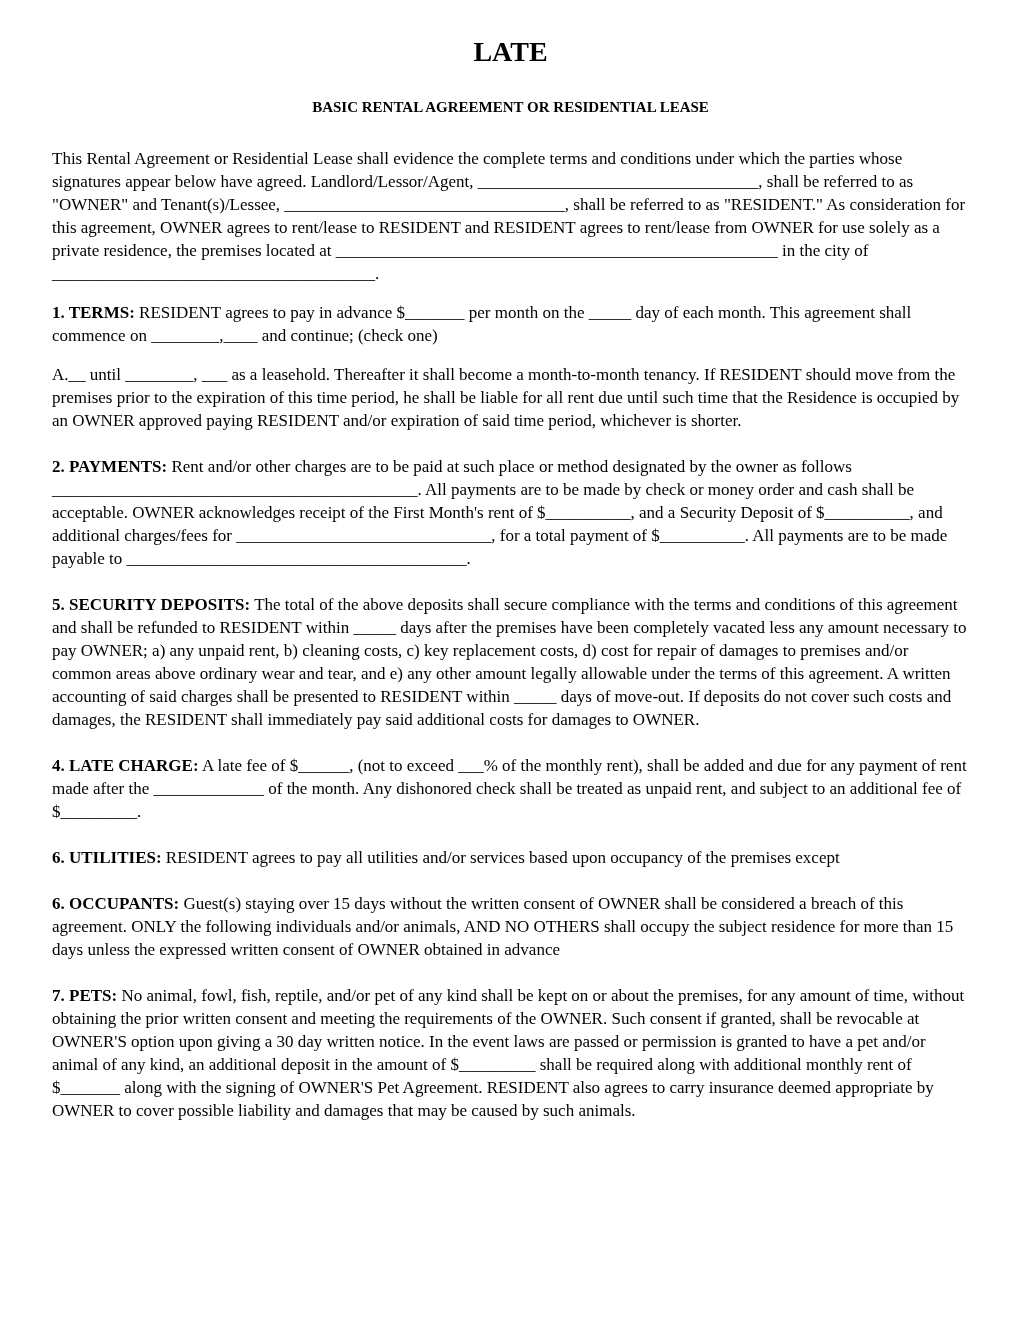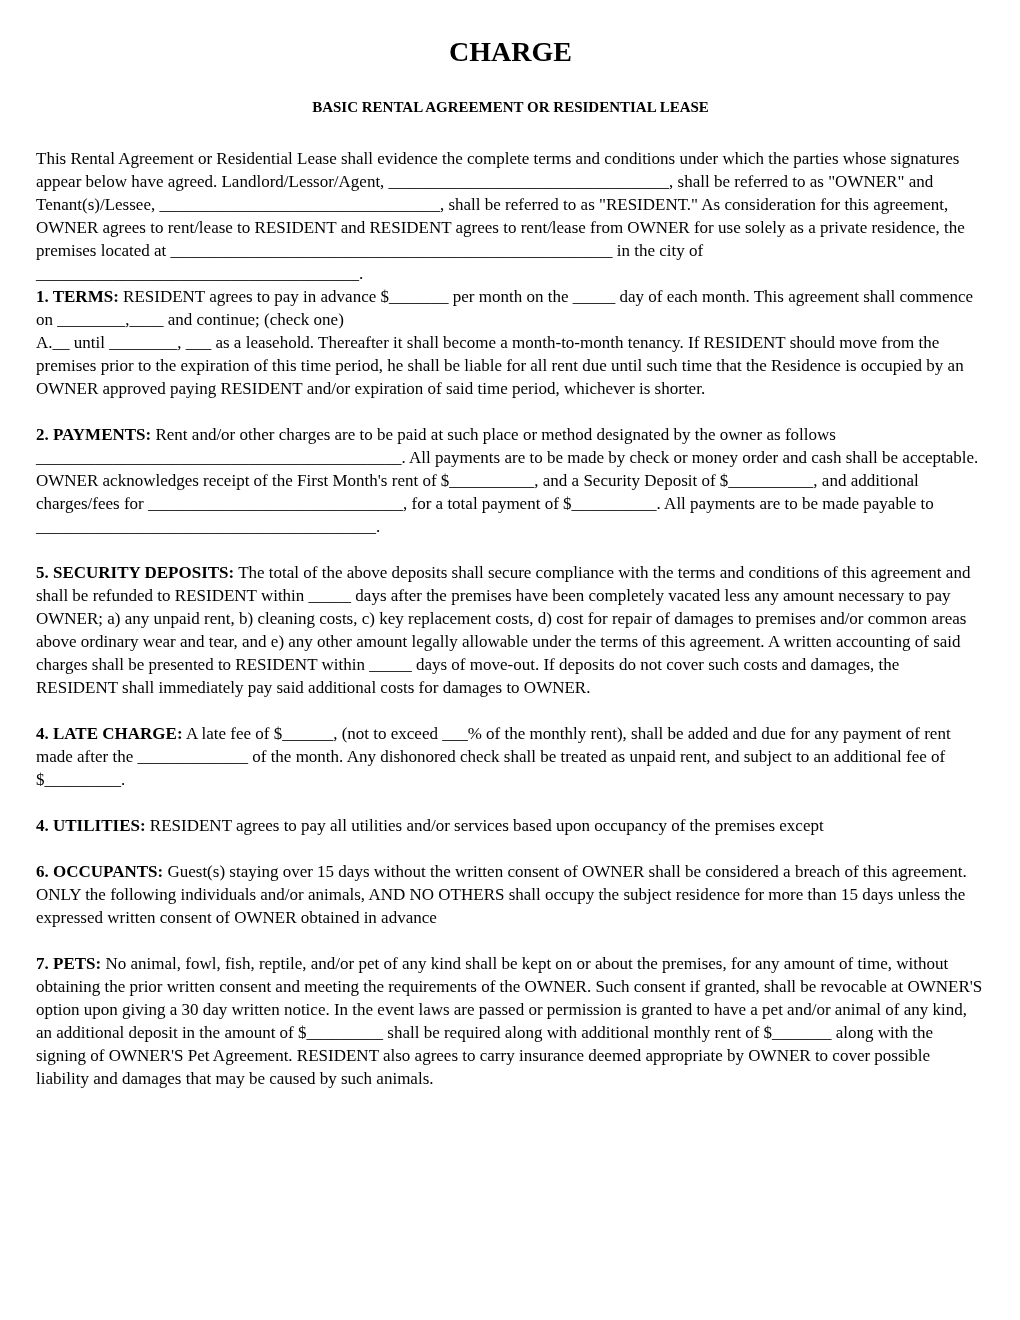--- a/index.html
+++ b/index.html
@@ -30,36 +30,36 @@
     font-size: 15px;
     line-height: 20px;
     font-weight: bold;
     text-align: center;
     margin: 0 0 30px 0;
   }
   .block {
     margin: 0 0 23px 0;
   }
   p.para {
-    margin: 0;
+    margin: 16px;
     text-align: left;
   }
   .blank-line {
     margin-top: 10px;
   }
   .sec-label {
     font-weight: bold;
   }
 </style>
 </head>
 <body>
 
 <div class="page">
 
-  <div class="doc-title">CHARGE</div>
+  <div class="doc-title">LATE</div>
 
   <div class="doc-subtitle">BASIC RENTAL AGREEMENT OR RESIDENTIAL LEASE</div>
 
   <p class="para block">This Rental Agreement or Residential Lease shall evidence the complete terms and conditions under which the parties whose signatures appear below have agreed. Landlord/Lessor/Agent, _________________________________, shall be referred to as "OWNER" and Tenant(s)/Lessee, _________________________________, shall be referred to as "RESIDENT." As consideration for this agreement, OWNER agrees to rent/lease to RESIDENT and RESIDENT agrees to rent/lease from OWNER for use solely as a private residence, the premises located at ____________________________________________________ in the city of ______________________________________.</p>
 
   <div class="block">
     <p class="para"><span class="sec-label">1. TERMS:</span>
       <span>RESIDENT agrees to pay in advance $_______ per month on the _____ day of each month. This agreement shall commence on ________,____ and continue; (check one)</span></p>
     <p class="para">A.__ until ________, ___ as a leasehold. Thereafter it shall become a month-to-month tenancy. If RESIDENT should move from the premises prior to the expiration of this time period, he shall be liable for all rent due until such time that the Residence is occupied by an OWNER approved paying RESIDENT and/or expiration of said time period, whichever is shorter.</p>
   </div>
@@ -73,21 +73,21 @@
     <p class="para"><span class="sec-label">5. SECURITY DEPOSITS:</span>
       <span>The total of the above deposits shall secure compliance with the terms and conditions of this agreement and shall be refunded to RESIDENT within _____ days after the premises have been completely vacated less any amount necessary to pay OWNER; a) any unpaid rent, b) cleaning costs, c) key replacement costs, d) cost for repair of damages to premises and/or common areas above ordinary wear and tear, and e) any other amount legally allowable under the terms of this agreement. A written accounting of said charges shall be presented to RESIDENT within _____ days of move-out. If deposits do not cover such costs and damages, the RESIDENT shall immediately pay said additional costs for damages to OWNER.</span></p>
   </div>
 
   <div class="block">
     <p class="para"><span class="sec-label">4. LATE CHARGE:</span>
       <span>A late fee of $______, (not to exceed ___% of the monthly rent), shall be added and due for any payment of rent made after the _____________ of the month. Any dishonored check shall be treated as unpaid rent, and subject to an additional fee of $_________.</span></p>
   </div>
 
   <div class="block">
-    <p class="para"><span class="sec-label">4. UTILITIES:</span>
+    <p class="para"><span class="sec-label">6. UTILITIES:</span>
       <span>RESIDENT agrees to pay all utilities and/or services based upon occupancy of the premises except</span></p>
   </div>
 
   <div class="block">
     <p class="para"><span class="sec-label">6. OCCUPANTS:</span>
       <span>Guest(s) staying over 15 days without the written consent of OWNER shall be considered a breach of this agreement. ONLY the following individuals and/or animals, AND NO OTHERS shall occupy the subject residence for more than 15 days unless the expressed written consent of OWNER obtained in advance</span></p>
   </div>
 
   <div class="block">
     <p class="para"><span class="sec-label">7. PETS:</span>

